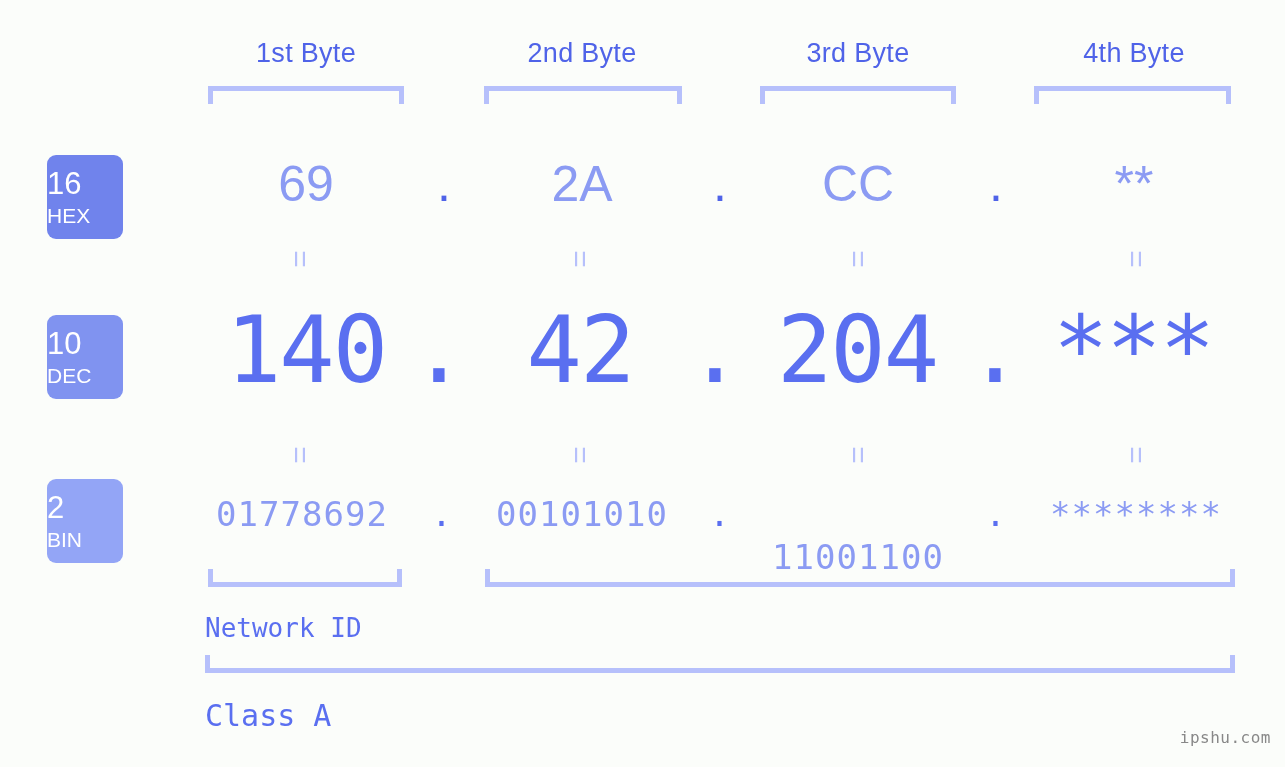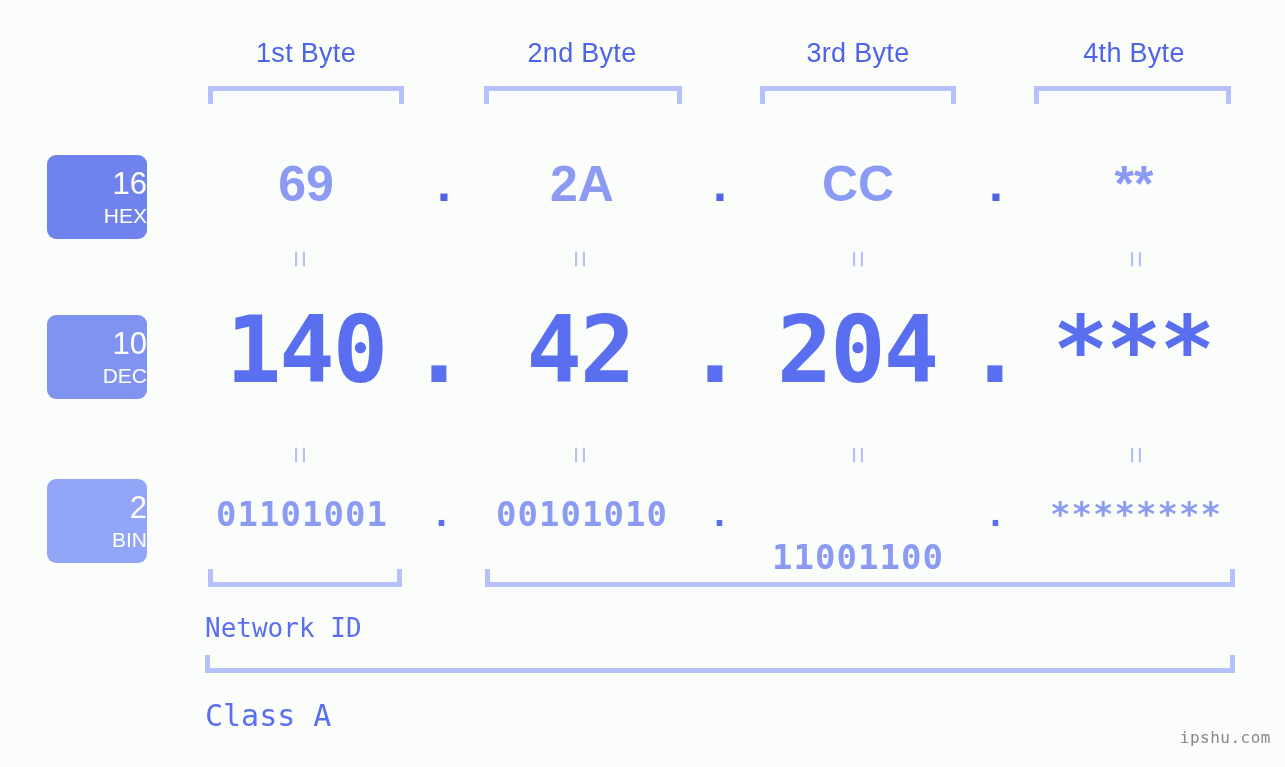--- a/index.html
+++ b/index.html
@@ -52,24 +52,24 @@
     border-bottom: 5px solid #b6c0fb;
     border-left: 5px solid #b6c0fb;
     border-right: 5px solid #b6c0fb;
     box-sizing: border-box;
   }
 
   
   .badge {
     position: absolute;
     left: 47px;
-    width: 100px;
+    width: 76px;
     border-radius: 9px;
     color: #ffffff;
-    text-align: right;
+    text-align: left;
     box-sizing: border-box;
   }
   .badge .num {
     display: block;
     font-family: "Liberation Sans", sans-serif;
     font-weight: 400;
     line-height: 1;
   }
   .badge .abbr {
     display: block;
@@ -102,21 +102,20 @@
     padding-top: 13px;
   }
   .badge-bin .num { font-size: 31px; }
   .badge-bin .abbr { font-size: 21px; margin-top: 6px; }
 
   
   .cell {
     position: absolute;
     text-align: center;
     white-space: nowrap;
-    font-weight: bold;
   }
 
   .row-hex .cell {
     top: 152px;
     font-family: "Liberation Sans", sans-serif;
     font-size: 50px;
     color: #8b9bf3;
     line-height: 64px;
   }
   .row-hex .dot {
@@ -253,21 +252,21 @@
     <div class="cell dot" style="left:956px; width:76px;">.</div>
     <div class="cell" style="left:1026px; width:214px;">***</div>
   </div>
 
   <div class="eq eq-row2" style="left:288px;">=</div>
   <div class="eq eq-row2" style="left:568px;">=</div>
   <div class="eq eq-row2" style="left:846px;">=</div>
   <div class="eq eq-row2" style="left:1124px;">=</div>
 
   <div class="row-bin">
-    <div class="cell" style="left:202px; width:200px;">01101001</div>
+    <div class="cell" style="left:202px; width:200px;">01778692</div>
     <div class="cell dot" style="left:402px; width:80px;">.</div>
     <div class="cell" style="left:482px; width:200px;">00101010</div>
     <div class="cell dot" style="left:680px; width:80px;">.</div>
     <div class="cell" style="left:758px; width:200px;margin-top:43px;">11001100</div>
     <div class="cell dot" style="left:956px; width:80px;">.</div>
     <div class="cell" style="left:1036px; width:200px;">********</div>
   </div>
 
   <div class="bracket-bottom" style="left:208px; width:194px; top:569px;"></div>
   <div class="bracket-bottom" style="left:485px; width:750px; top:569px;"></div>

